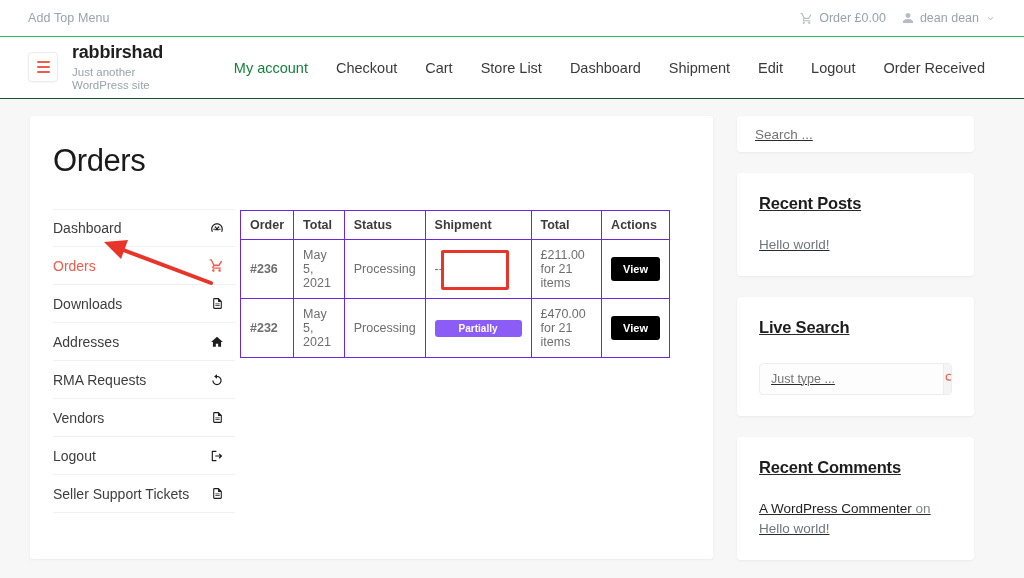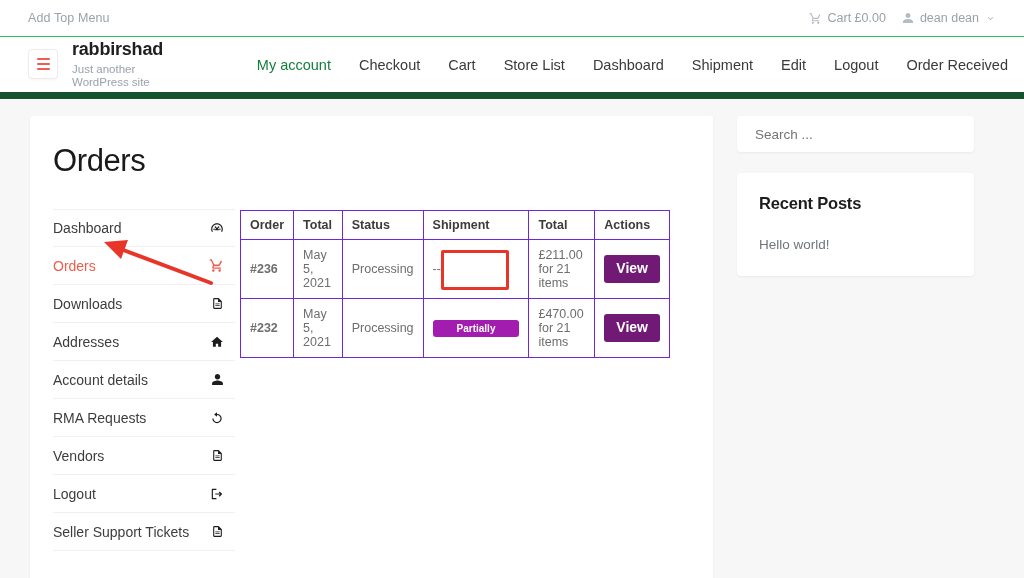--- a/index.html
+++ b/index.html
@@ -42,22 +42,22 @@
     gap: 6px;
   }
   .ico-gray { fill: #b6bcc4; display: block; }
 
   
   .header {
     height: 62px;
     background: #ffffff;
     display: flex;
     align-items: center;
-    padding: 0 16px 0 28px;
-    border-bottom: 7px solid #14532d;
+    padding: 0 39px 0 28px;
+    border-bottom: 1px solid #14532d;
   }
   .brand-wrap { display: flex; align-items: center; gap: 14px; }
   .hamburger {
     width: 30px; height: 30px;
     background: #fff;
     border: 1px solid #ececec;
     border-radius: 4px;
     display: flex; flex-direction: column;
     align-items: center; justify-content: center;
     gap: 3px;
@@ -155,52 +155,52 @@
   td.col-order { font-weight: bold; color: #2d2d2d; }
   .c-order  { width: 46px; }
   .c-date   { width: 70px; }
   .c-status { width: 70px; }
   .c-ship   { width: 67px; }
   .c-total  { width: 115px; }
   .c-act    { width: 62px; }
 
   .badge-partial {
     display: inline-block;
-    background: #a21caf;
+    background: #8b5cf6;
     color: #fff;
     font-size: 10px;
     font-weight: bold;
     padding: 3px 24px;
     border-radius: 3px;
     line-height: 1.1;
   }
   .btn-view {
     display: inline-block;
-    background: #701a75;
+    background: #000000;
     color: #fff;
-    font-size: 14px;
+    font-size: 11px;
     font-weight: bold;
     padding: 6px 12px;
     border-radius: 3px;
     line-height: 1.1;
   }
 
   
   .hl-box {
     position: absolute;
     border: 3px solid #e8352a;
     border-radius: 2px;
     pointer-events: none;
   }
 
   
   .annot-arrow { position: absolute; left: 0; top: 0; pointer-events: none; }
 
   
-  .rail { width: 237px; flex: none; display: flex; flex-direction: column; gap: 21px; }
+  .rail { width: 237px; flex: none; display: flex; flex-direction: column; gap: 21px; text-decoration: underline; }
   .widget {
     background: #fff;
     border-radius: 4px;
     box-shadow: 0 1px 3px rgba(0,0,0,.055);
     padding: 21px 22px;
   }
   .widget.search-widget { padding: 0; height: 36px; display: flex; align-items: center; }
   .search-input {
     border: none; outline: none; background: transparent;
     font-family: "Liberation Sans", sans-serif;
@@ -238,21 +238,21 @@
 
 <div class="topbar">
   <div class="topbar-left">Add Top Menu</div>
   <div class="topbar-right">
     <div class="cart-link">
       <span>
         <svg class="ico-gray" width="13" height="13" viewBox="0 0 24 24">
             <path d="M7 18c-1.1 0-2 .9-2 2s.9 2 2 2 2-.9 2-2-.9-2-2-2zm10 0c-1.1 0-2 .9-2 2s.9 2 2 2 2-.9 2-2-.9-2-2-2zM7.2 14.8l.03-.12.9-1.68h7.45c.75 0 1.41-.41 1.75-1.03l3.58-6.49L19.16 4l-3.6 6.5H8.53L4.27 2H1v2h2l3.6 7.59-1.35 2.44C4.52 15.37 5.48 17 7 17h12v-2H7.42c-.14 0-.25-.11-.22-.2z"></path>
           </svg>
       </span>
-      <span>Cart £0.00</span>
+      <span>Order £0.00</span>
     </div>
     <div class="user-link">
       <span>
         <svg class="ico-gray" width="12" height="12" viewBox="0 0 24 24">
             <path d="M12 12c2.76 0 5-2.24 5-5s-2.24-5-5-5-5 2.24-5 5 2.24 5 5 5zm0 2c-3.33 0-10 1.67-10 5v3h20v-3c0-3.33-6.67-5-10-5z"></path>
           </svg>
       </span>
       <span>dean dean</span>
       <span>
         <svg class="ico-gray" width="11" height="11" viewBox="0 0 24 24">
@@ -326,28 +326,20 @@
 
         <div class="acct-item">
           <span class="acct-label">Addresses</span>
           <span class="acct-icon">
             <svg width="14" height="14" viewBox="0 0 24 24">
                 <path d="M12 3L2 12h3v8h5v-5h4v5h5v-8h3L12 3z"></path>
               </svg>
           </span>
         </div>
 
-        <div class="acct-item">
-          <span class="acct-label">Account details</span>
-          <span class="acct-icon">
-            <svg width="13" height="13" viewBox="0 0 24 24">
-                <path d="M12 12c2.76 0 5-2.24 5-5s-2.24-5-5-5-5 2.24-5 5 2.24 5 5 5zm0 2c-3.33 0-10 1.67-10 5v3h20v-3c0-3.33-6.67-5-10-5z"></path>
-              </svg>
-          </span>
-        </div>
 
         <div class="acct-item">
           <span class="acct-label">RMA Requests</span>
           <span class="acct-icon">
             <svg width="14" height="14" viewBox="0 0 24 24">
                 <path d="M12 5V2L7 6l5 4V7c3.31 0 6 2.69 6 6s-2.69 6-6 6-6-2.69-6-6H4c0 4.42 3.58 8 8 8s8-3.58 8-8-3.58-8-8-8z"></path>
               </svg>
           </span>
         </div>
 
@@ -426,21 +418,38 @@
 
     <div class="widget search-widget">
       <input class="search-input" type="text" placeholder="Search ..." style="">
     </div>
 
     <div class="widget">
       <div class="widget-title">Recent Posts</div>
       <a class="widget-link">Hello world!</a>
     </div>
 
-
+    <div class="widget">
+      <div class="widget-title">Live Search</div>
+      <div class="livesearch-box">
+        <input class="livesearch-input" type="text" placeholder="Just type ..." style="">
+        <div class="livesearch-btn">
+          <span>
+            <svg width="13" height="13" viewBox="0 0 24 24">
+                <path d="M15.5 14h-.79l-.28-.27A6.47 6.47 0 0 0 16 9.5 6.5 6.5 0 1 0 9.5 16c1.61 0 3.09-.59 4.23-1.57l.27.28v.79l5 4.99L20.49 19l-4.99-5zm-6 0A4.5 4.5 0 1 1 14 9.5 4.5 4.5 0 0 1 9.5 14z"></path>
+              </svg>
+          </span>
+        </div>
+      </div>
+    </div>
+
+    <div class="widget">
+      <div class="widget-title">Recent Comments</div>
+      <div class="comment-line"><span class="comment-author">A WordPress Commenter</span><span class="comment-on"> on </span><span class="comment-post">Hello world!</span></div>
+    </div>
 
   </div>
 </div>
 
 <div class="hl-box" style="left:441px; top:250px; width:68px; height:40px;"></div>
 
 <svg class="annot-arrow" width="1024" height="578">
   <line x1="211" y1="283" x2="118" y2="248" stroke="#e8352a" stroke-width="4" stroke-linecap="round"></line>
   <polygon points="104,242 128,240 121,259" fill="#e8352a"></polygon>
 </svg>

